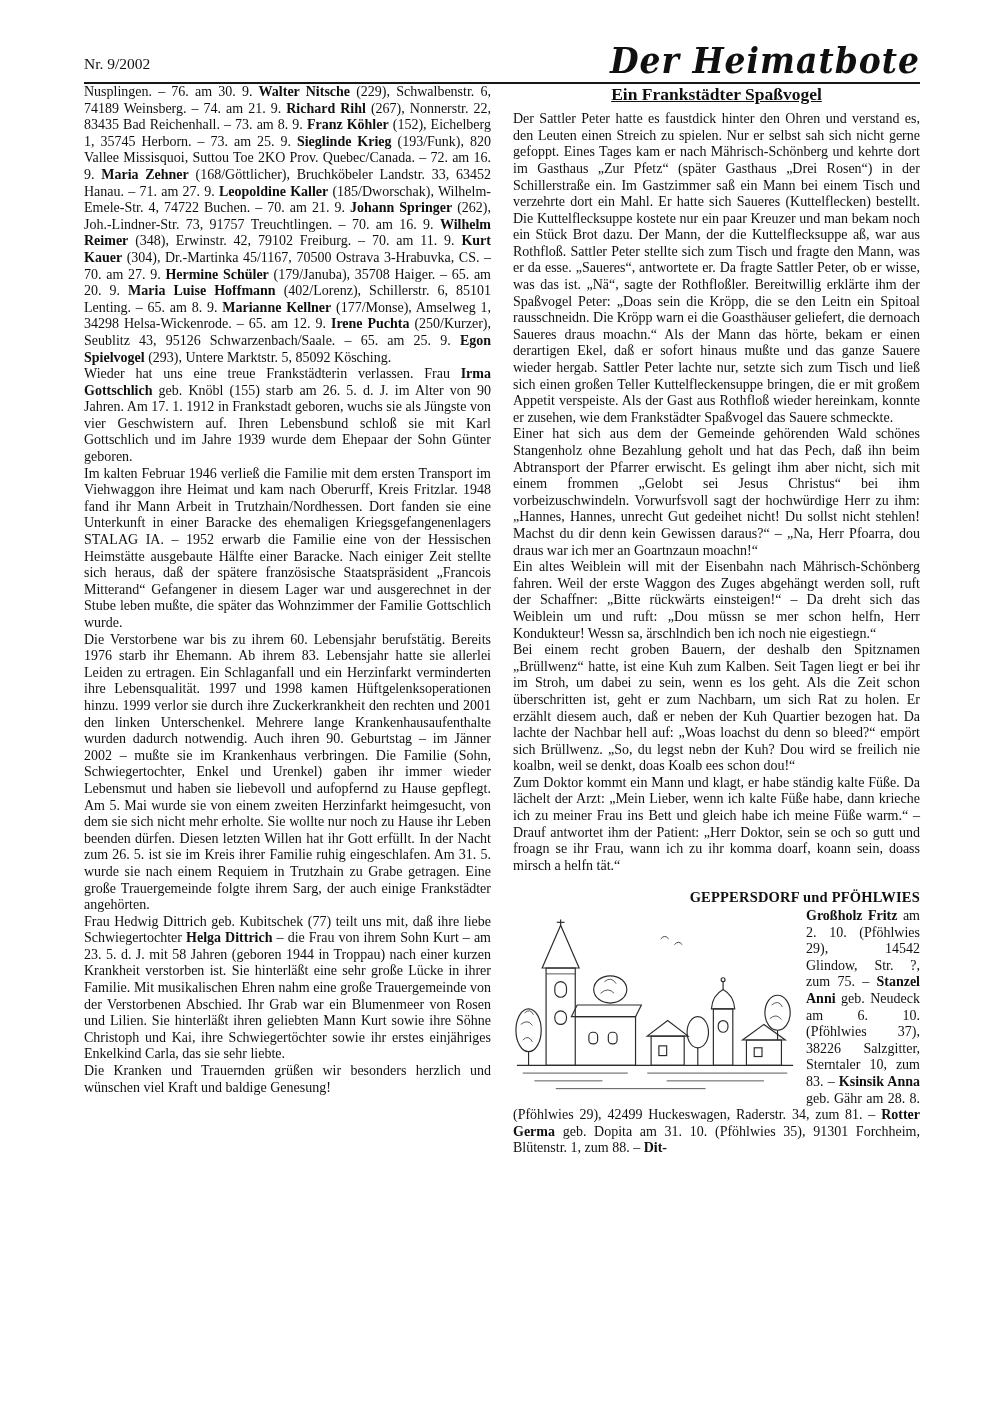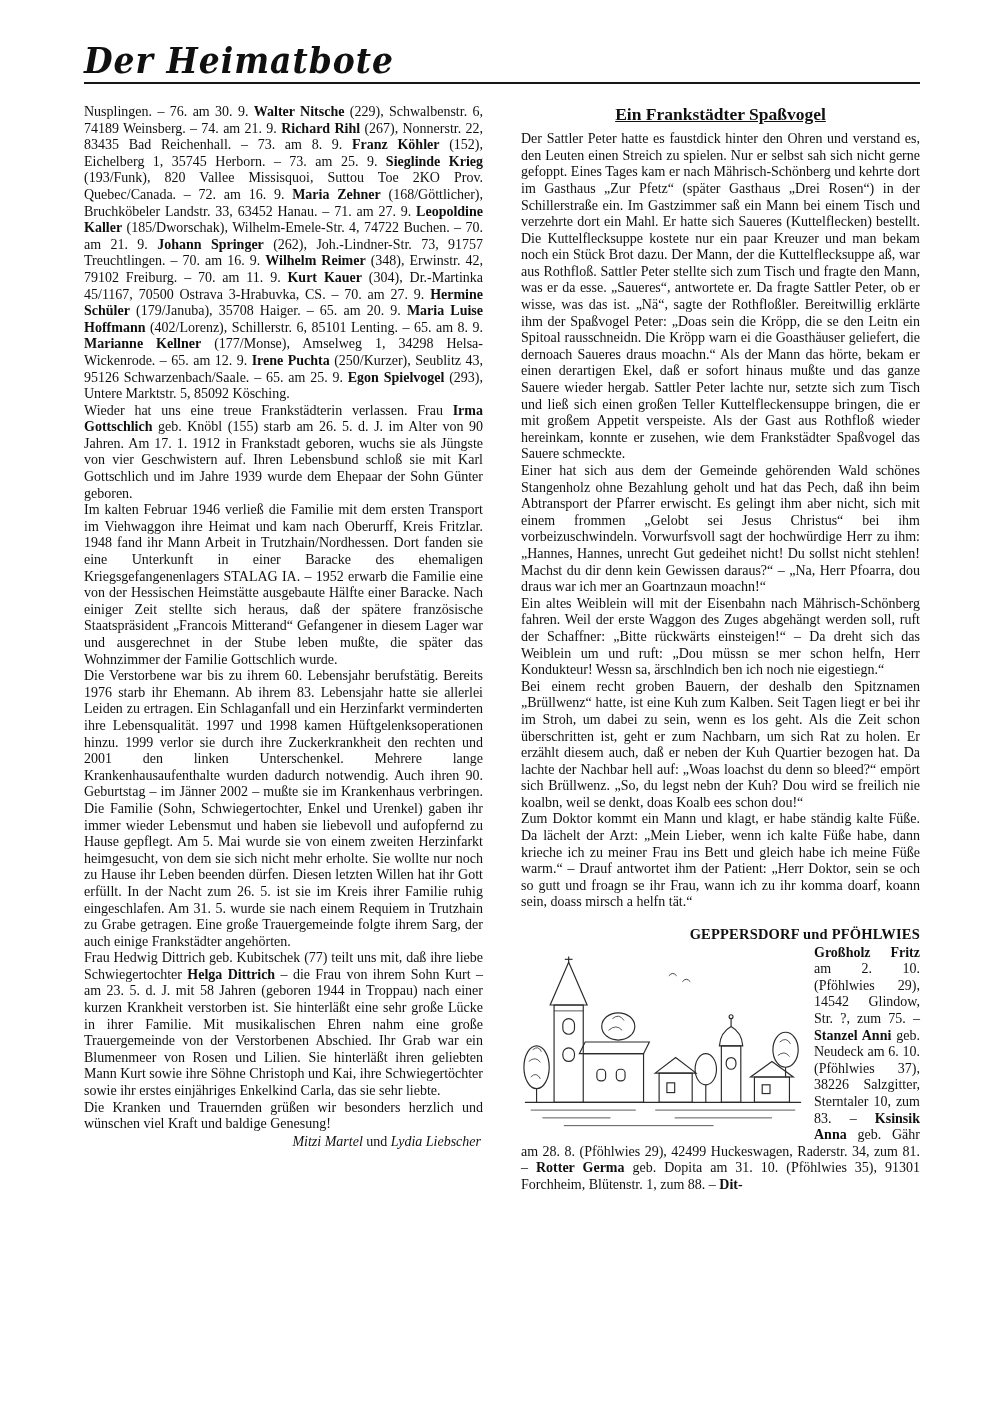--- a/index.html
+++ b/index.html
@@ -14,50 +14,50 @@
   .masthead-row { display: flex; align-items: flex-end; }
   .issue, .pageno { flex: 1; font-size: 15.5px; padding-bottom: 4px; }
   .pageno { text-align: right; }
   .masthead {
     font-family: "DejaVu Serif", serif;
     font-weight: bold; font-style: italic;
     font-size: 33px; line-height: 1; letter-spacing: 1px;
     transform: scaleY(1.05);
   }
   .rule { border-bottom: 2px solid #161616; margin-top: 5px; }
-  .columns { display: flex; gap: 38px; margin-top: 20px; }
+  .columns { display: flex; gap: 22px; }
   .col { flex: 1; min-width: 0; text-align: justify; font-size: 14px; line-height: 16.6px; hyphens: auto; }
   .para { margin: 0; }
   .b { font-weight: bold; }
   .i { font-style: italic; }
   .signature { margin: 1px 0 0; text-align: right; padding-right: 2px; }
   .article-title { margin: 0 0 7px; font-size: 17.5px; line-height: 1.15; text-align: center; font-weight: bold; text-decoration: underline; }
   .section-title { margin: 15px 0 2px; font-size: 14.5px; text-align: right; font-weight: bold; letter-spacing: 0.2px; }
   .engraving { float: left; width: 284px; height: 188px; margin: 3px 9px 2px 0; }
 </style>
 </head>
 <body>
 
 <div class="page">
 
   <header class="masthead-row">
+    <span class="issue">Nr. 9/2002</span>
     <span class="masthead">Der Heimatbote</span>
   </header>
   <div class="rule"></div>
 
   <main class="columns">
 
     <section class="col">
       <p class="para"><span>Nusplingen. – 76. am 30. 9. </span><span class="b">Walter Nitsche</span><span> (229), Schwalbenstr. 6, 74189 Weinsberg. – 74. am 21. 9. </span><span class="b">Richard Rihl</span><span> (267), Nonnerstr. 22, 83435 Bad Reichenhall. – 73. am 8. 9. </span><span class="b">Franz Köhler</span><span> (152), Eichelberg 1, 35745 Herborn. – 73. am 25. 9. </span><span class="b">Sieglinde Krieg</span><span> (193/Funk), 820 Vallee Missisquoi, Suttou Toe 2KO Prov. Quebec/Canada. – 72. am 16. 9. </span><span class="b">Maria Zehner</span><span> (168/Göttlicher), Bruchköbeler Landstr. 33, 63452 Hanau. – 71. am 27. 9. </span><span class="b">Leopoldine Kaller</span><span> (185/Dworschak), Wilhelm-Emele-Str. 4, 74722 Buchen. – 70. am 21. 9. </span><span class="b">Johann Springer</span><span> (262), Joh.-Lindner-Str. 73, 91757 Treuchtlingen. – 70. am 16. 9. </span><span class="b">Wilhelm Reimer</span><span> (348), Erwinstr. 42, 79102 Freiburg. – 70. am 11. 9. </span><span class="b">Kurt Kauer</span><span> (304), Dr.-Martinka 45/1167, 70500 Ostrava 3-Hrabuvka, CS. – 70. am 27. 9. </span><span class="b">Hermine Schüler</span><span> (179/Januba), 35708 Haiger. – 65. am 20. 9. </span><span class="b">Maria Luise Hoffmann</span><span> (402/Lorenz), Schillerstr. 6, 85101 Lenting. – 65. am 8. 9. </span><span class="b">Marianne Kellner</span><span> (177/Monse), Amselweg 1, 34298 Helsa-Wickenrode. – 65. am 12. 9. </span><span class="b">Irene Puchta</span><span> (250/Kurzer), Seublitz 43, 95126 Schwarzenbach/Saale. – 65. am 25. 9. </span><span class="b">Egon Spielvogel</span><span> (293), Untere Marktstr. 5, 85092 Kösching.</span></p>
       <p class="para"><span>Wieder hat uns eine treue Frankstädterin verlassen. Frau </span><span class="b">Irma Gottschlich</span><span> geb. Knöbl (155) starb am 26. 5. d. J. im Alter von 90 Jahren. Am 17. 1. 1912 in Frankstadt geboren, wuchs sie als Jüngste von vier Geschwistern auf. Ihren Lebensbund schloß sie mit Karl Gottschlich und im Jahre 1939 wurde dem Ehepaar der Sohn Günter geboren.</span></p>
       <p class="para"><span>Im kalten Februar 1946 verließ die Familie mit dem ersten Transport im Viehwaggon ihre Heimat und kam nach Oberurff, Kreis Fritzlar. 1948 fand ihr Mann Arbeit in Trutzhain/Nordhessen. Dort fanden sie eine Unterkunft in einer Baracke des ehemaligen Kriegsgefangenenlagers STALAG IA. – 1952 erwarb die Familie eine von der Hessischen Heimstätte ausgebaute Hälfte einer Baracke. Nach einiger Zeit stellte sich heraus, daß der spätere französische Staatspräsident „Francois Mitterand“ Gefangener in diesem Lager war und ausgerechnet in der Stube leben mußte, die später das Wohnzimmer der Familie Gottschlich wurde.</span></p>
       <p class="para"><span>Die Verstorbene war bis zu ihrem 60. Lebensjahr berufstätig. Bereits 1976 starb ihr Ehemann. Ab ihrem 83. Lebensjahr hatte sie allerlei Leiden zu ertragen. Ein Schlaganfall und ein Herzinfarkt verminderten ihre Lebensqualität. 1997 und 1998 kamen Hüftgelenksoperationen hinzu. 1999 verlor sie durch ihre Zuckerkrankheit den rechten und 2001 den linken Unterschenkel. Mehrere lange Krankenhausaufenthalte wurden dadurch notwendig. Auch ihren 90. Geburtstag – im Jänner 2002 – mußte sie im Krankenhaus verbringen. Die Familie (Sohn, Schwiegertochter, Enkel und Urenkel) gaben ihr immer wieder Lebensmut und haben sie liebevoll und aufopfernd zu Hause gepflegt. Am 5. Mai wurde sie von einem zweiten Herzinfarkt heimgesucht, von dem sie sich nicht mehr erholte. Sie wollte nur noch zu Hause ihr Leben beenden dürfen. Diesen letzten Willen hat ihr Gott erfüllt. In der Nacht zum 26. 5. ist sie im Kreis ihrer Familie ruhig eingeschlafen. Am 31. 5. wurde sie nach einem Requiem in Trutzhain zu Grabe getragen. Eine große Trauergemeinde folgte ihrem Sarg, der auch einige Frankstädter angehörten.</span></p>
       <p class="para"><span>Frau Hedwig Dittrich geb. Kubitschek (77) teilt uns mit, daß ihre liebe Schwiegertochter </span><span class="b">Helga Dittrich</span><span> – die Frau von ihrem Sohn Kurt – am 23. 5. d. J. mit 58 Jahren (geboren 1944 in Troppau) nach einer kurzen Krankheit verstorben ist. Sie hinterläßt eine sehr große Lücke in ihrer Familie. Mit musikalischen Ehren nahm eine große Trauergemeinde von der Verstorbenen Abschied. Ihr Grab war ein Blumenmeer von Rosen und Lilien. Sie hinterläßt ihren geliebten Mann Kurt sowie ihre Söhne Christoph und Kai, ihre Schwiegertöchter sowie ihr erstes einjähriges Enkelkind Carla, das sie sehr liebte.</span></p>
       <p class="para"><span>Die Kranken und Trauernden grüßen wir besonders herzlich und wünschen viel Kraft und baldige Genesung!</span></p>
-      <p class="signature"><span class="i">Mitzi Martel</span><span> und </span><span class="i">Lydia Liebscher</span></p>
     </section>
 
     <section class="col">
       <h2 class="article-title">Ein Frankstädter Spaßvogel</h2>
       <p class="para"><span>Der Sattler Peter hatte es faustdick hinter den Ohren und verstand es, den Leuten einen Streich zu spielen. Nur er selbst sah sich nicht gerne gefoppt. Eines Tages kam er nach Mährisch-Schönberg und kehrte dort im Gasthaus „Zur Pfetz“ (später Gasthaus „Drei Rosen“) in der Schillerstraße ein. Im Gastzimmer saß ein Mann bei einem Tisch und verzehrte dort ein Mahl. Er hatte sich Saueres (Kuttelflecken) bestellt. Die Kuttelflecksuppe kostete nur ein paar Kreuzer und man bekam noch ein Stück Brot dazu. Der Mann, der die Kuttelflecksuppe aß, war aus Rothfloß. Sattler Peter stellte sich zum Tisch und fragte den Mann, was er da esse. „Saueres“, antwortete er. Da fragte Sattler Peter, ob er wisse, was das ist. „Nä“, sagte der Rothfloßler. Bereitwillig erklärte ihm der Spaßvogel Peter: „Doas sein die Kröpp, die se den Leitn ein Spitoal rausschneidn. Die Kröpp warn ei die Goasthäuser geliefert, die dernoach Saueres draus moachn.“ Als der Mann das hörte, bekam er einen derartigen Ekel, daß er sofort hinaus mußte und das ganze Sauere wieder hergab. Sattler Peter lachte nur, setzte sich zum Tisch und ließ sich einen großen Teller Kuttelfleckensuppe bringen, die er mit großem Appetit verspeiste. Als der Gast aus Rothfloß wieder hereinkam, konnte er zusehen, wie dem Frankstädter Spaßvogel das Sauere schmeckte.</span></p>
       <p class="para"><span>Einer hat sich aus dem der Gemeinde gehörenden Wald schönes Stangenholz ohne Bezahlung geholt und hat das Pech, daß ihn beim Abtransport der Pfarrer erwischt. Es gelingt ihm aber nicht, sich mit einem frommen „Gelobt sei Jesus Christus“ bei ihm vorbeizuschwindeln. Vorwurfsvoll sagt der hochwürdige Herr zu ihm: „Hannes, Hannes, unrecht Gut gedeihet nicht! Du sollst nicht stehlen! Machst du dir denn kein Gewissen daraus?“ – „Na, Herr Pfoarra, dou draus war ich mer an Goartnzaun moachn!“</span></p>
       <p class="para"><span>Ein altes Weiblein will mit der Eisenbahn nach Mährisch-Schönberg fahren. Weil der erste Waggon des Zuges abgehängt werden soll, ruft der Schaffner: „Bitte rückwärts einsteigen!“ – Da dreht sich das Weiblein um und ruft: „Dou müssn se mer schon helfn, Herr Kondukteur! Wessn sa, ärschlndich ben ich noch nie eigestiegn.“</span></p>
       <p class="para"><span>Bei einem recht groben Bauern, der deshalb den Spitznamen „Brüllwenz“ hatte, ist eine Kuh zum Kalben. Seit Tagen liegt er bei ihr im Stroh, um dabei zu sein, wenn es los geht. Als die Zeit schon überschritten ist, geht er zum Nachbarn, um sich Rat zu holen. Er erzählt diesem auch, daß er neben der Kuh Quartier bezogen hat. Da lachte der Nachbar hell auf: „Woas loachst du denn so bleed?“ empört sich Brüllwenz. „So, du legst nebn der Kuh? Dou wird se freilich nie koalbn, weil se denkt, doas Koalb ees schon dou!“</span></p>
       <p class="para"><span>Zum Doktor kommt ein Mann und klagt, er habe ständig kalte Füße. Da lächelt der Arzt: „Mein Lieber, wenn ich kalte Füße habe, dann krieche ich zu meiner Frau ins Bett und gleich habe ich meine Füße warm.“ – Drauf antwortet ihm der Patient: „Herr Doktor, sein se och so gutt und froagn se ihr Frau, wann ich zu ihr komma doarf, koann sein, doass mirsch a helfn tät.“</span></p>
 

